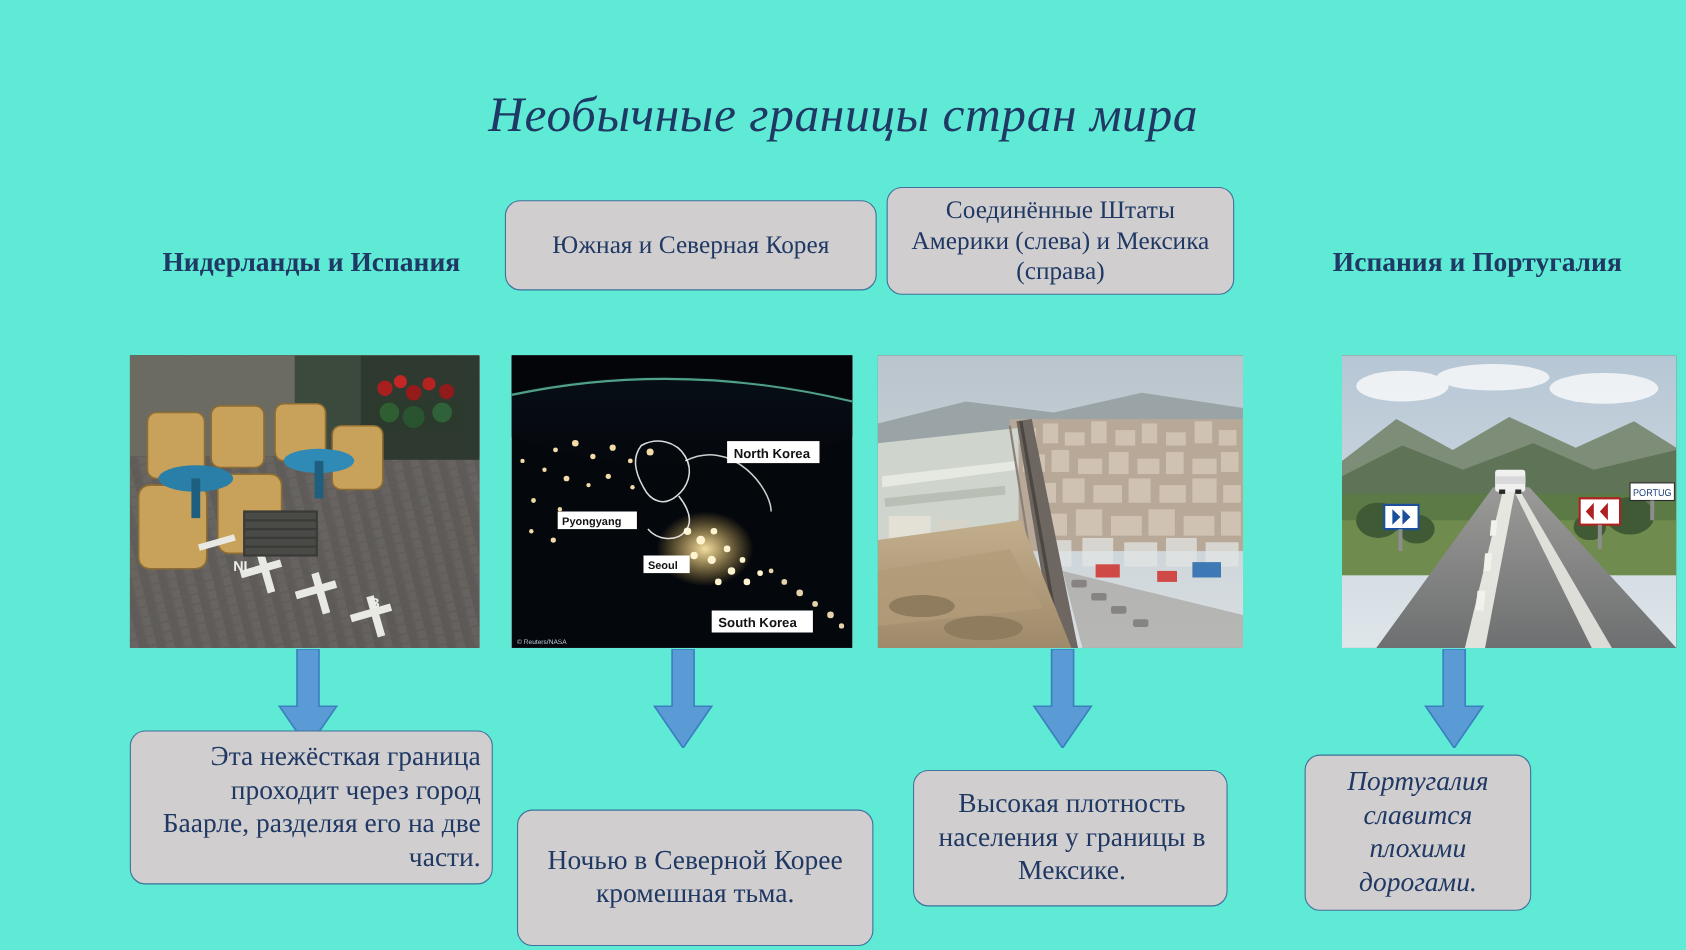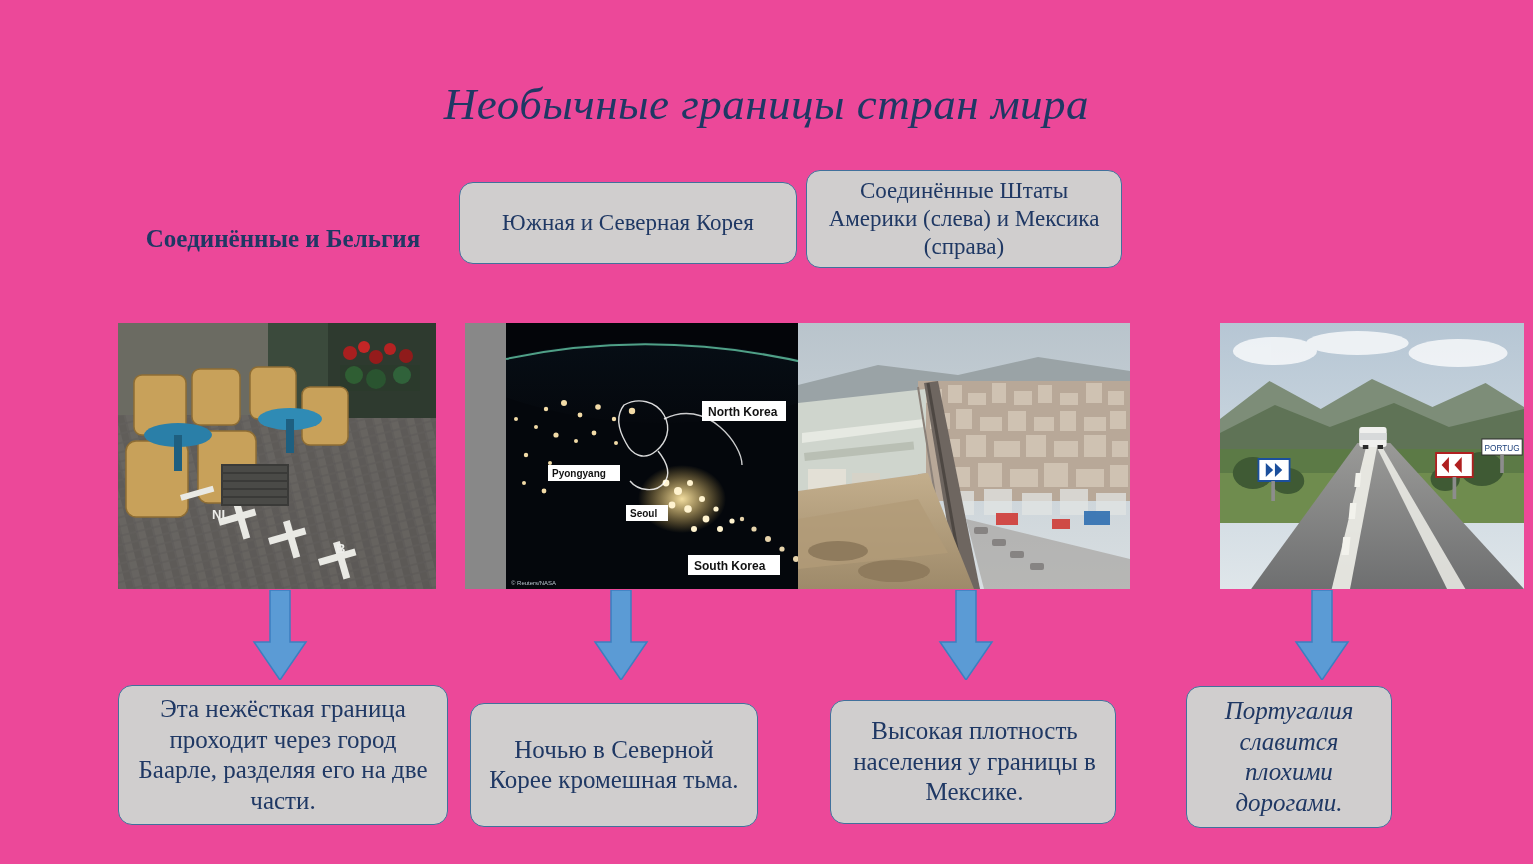--- a/index.html
+++ b/index.html
@@ -10,21 +10,21 @@
   body {
     width: 1533px;
     height: 864px;
     position: relative;
     font-family: "Liberation Serif", serif;
     overflow: hidden;
   }
   .slide {
     position: absolute;
     inset: 0;
-    background: #ec4899;
+    background: #5eead4;
   }
 
   
   .title {
     position: absolute;
     left: 0;
     top: 78px;
     width: 1533px;
     text-align: center;
     font-family: "Liberation Serif", serif;
@@ -71,21 +71,21 @@
   
   .photo {
     position: absolute;
     top: 323px;
     width: 318px;
     height: 266px;
     overflow: hidden;
     background: #888;
   }
   #photo-nl { left: 118px; }
-  #photo-kr { left: 465px; width: 310px; padding-left: 41px; }
+  #photo-kr { left: 465px; width: 310px; }
   #photo-us { left: 798px; width: 332px; }
   #photo-es { left: 1220px; width: 304px; }
   .photo svg { display: block; width: 100%; height: 100%; }
 
   
   .arrow {
     position: absolute;
     width: 56px;
     height: 90px;
   }
@@ -104,38 +104,39 @@
     font-family: "Liberation Serif", serif;
     font-size: 25px;
     line-height: 1.22;
     display: flex;
     align-items: center;
     justify-content: center;
     text-align: center;
     padding: 6px 10px;
     box-sizing: border-box;
   }
-  #bcap-nl { left: 118px; top: 685px; width: 330px; height: 140px; }
-  #bcap-kr { left: 470px; top: 703px; width: 288px; height: 124px; }
+  #bcap-nl { left: 118px; top: 664px; width: 330px; height: 140px; text-align: right; }
+  #bcap-kr { left: 470px; top: 736px; width: 324px; height: 124px; }
   #bcap-us { left: 830px; top: 700px; width: 286px; height: 124px; padding-left: 13px; }
   #bcap-es { left: 1186px; top: 686px; width: 206px; height: 142px; font-style: italic; }
 </style>
 </head>
 <body>
 
 <div class="slide">
 
   <div class="title">Необычные границы стран мира</div>
 
-  <div class="plain-head" id="head-nl">Соединённые и Бельгия</div>
+  <div class="plain-head" id="head-nl">Нидерланды и Испания</div>
 
   <div class="box" id="cap-kr">Южная и Северная Корея</div>
 
   <div class="box" id="cap-us">Соединённые Штаты Америки (слева) и Мексика (справа)</div>
 
+  <div class="plain-head" id="head-es">Испания и Португалия</div>
 
   <div class="photo" id="photo-nl">
     <svg viewBox="0 0 318 266" preserveAspectRatio="none">
       <defs>
         <linearGradient id="pav" x1="0" y1="0" x2="1" y2="1">
           <stop offset="0" stop-color="#6d6a63"></stop>
           <stop offset="0.5" stop-color="#58565a"></stop>
           <stop offset="1" stop-color="#474449"></stop>
         </linearGradient>
         <pattern id="bricks" width="16" height="9" patternUnits="userSpaceOnUse" patternTransform="rotate(-14)">

